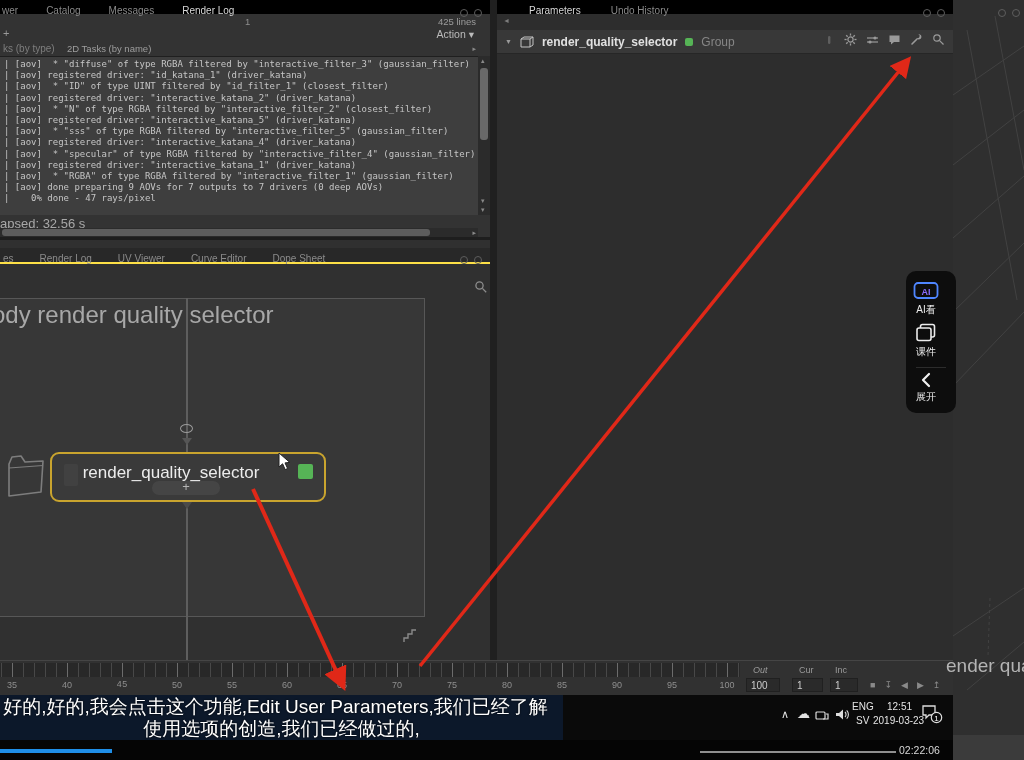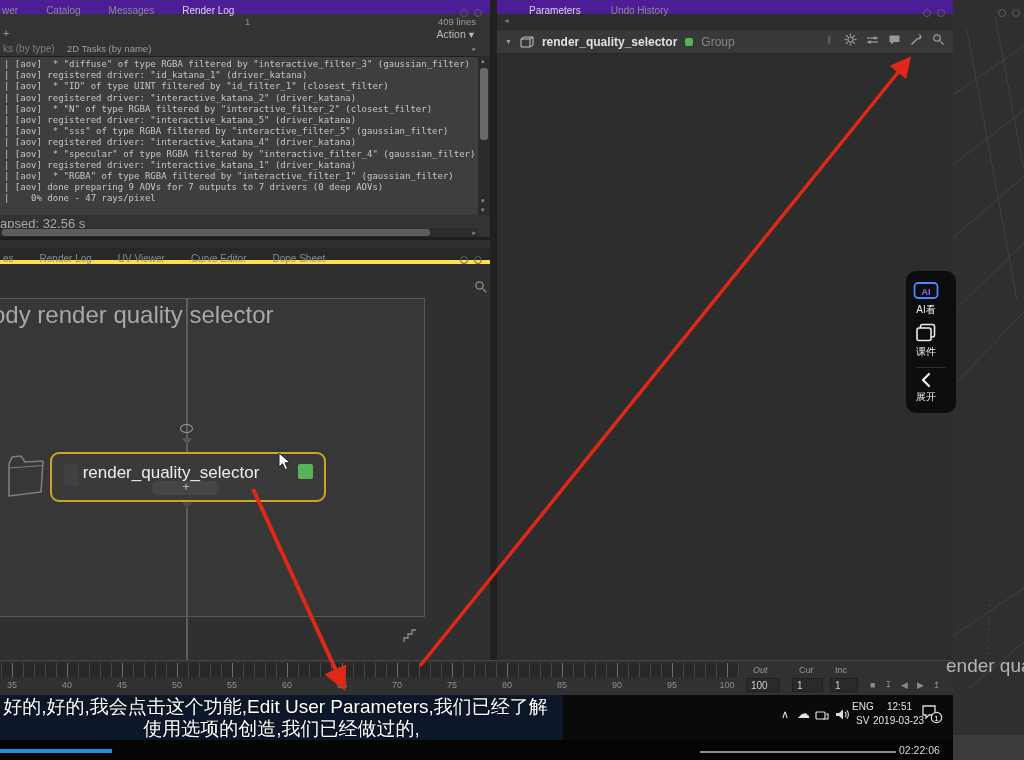--- a/index.html
+++ b/index.html
@@ -3,42 +3,42 @@
 <meta charset="utf-8">
 <style>
   * { margin:0; padding:0; box-sizing:border-box; }
   html,body { width:1024px; height:760px; overflow:hidden; background:#2e2e2e;
     font-family:"Liberation Sans","DejaVu Sans",sans-serif; }
   .abs { position:absolute; }
   .panel { position:absolute; }
 
   
   #panel-catalog { left:0; top:0; width:490px; height:237px; background:#333; }
-  .tabbar { position:absolute; left:0; top:0; right:0; height:14px; background:#4c1d95; white-space:nowrap; padding-left:2px; }
+  .tabbar { position:absolute; left:0; top:0; right:0; height:14px; background:#000000; white-space:nowrap; padding-left:2px; }
   .tabbar .tab { display:inline-block; font-size:10px; color:#8a8a8a; margin-right:28px; line-height:14px; }
   .tabbar .tab.active { color:#d8d8d8; }
   .pane-dots { position:absolute; top:3px; }
   .pane-dots i { display:inline-block; width:8px; height:8px; border:1px solid #5d5d5d; border-radius:50%; margin-left:6px; }
   #row-count { position:absolute; top:15px; left:0; right:0; height:12px; }
   #row-line { position:absolute; top:27px; left:0; right:0; height:15px; }
   #row-subtabs { position:absolute; top:43px; left:0; right:0; height:13px; }
   .dim-txt { color:#8f8f8f; font-size:9.5px; }
   #log-box { position:absolute; left:0; top:56px; width:478px; height:159px; background:#3e3e3e; border-top:1px solid #1f1f1f; padding:2px 0 0 4px; overflow:hidden; }
   .log-line { display:block; white-space:pre; font-family:"DejaVu Sans Mono","Liberation Mono",monospace; font-size:9px; line-height:11.2px; color:#c6c6c6; }
   #vscroll { position:absolute; left:478px; top:56px; width:12px; height:159px; background:#2b2b2b; }
   #vthumb { position:absolute; left:2px; top:12px; width:8px; height:72px; background:#696969; border-radius:3px; }
   #hscroll { position:absolute; left:0; top:228px; width:478px; height:9px; background:#2b2b2b; }
   #hthumb { position:absolute; left:2px; top:1px; width:428px; height:7px; background:#5d5d5d; border-radius:3px; }
   .scroll-arrow { position:absolute; font-size:7px; color:#8a8a8a; }
   #yellow-line { position:absolute; left:8px; top:33px; width:410px; height:2px; background:#a8a832; }
   #dim-circle { position:absolute; left:427px; top:29px; width:9px; height:9px; border:1px solid #5d5d5d; border-radius:50%; }
 
   
   #panel-nodegraph { left:0; top:240px; width:490px; height:420px; background:#303030; }
-  #ng-tabbar { position:absolute; left:0; top:8px; right:0; height:16px; background:#282828; border-bottom:4px solid #fde047; padding-left:3px; }
+  #ng-tabbar { position:absolute; left:0; top:8px; right:0; height:16px; background:#282828; border-bottom:2px solid #fde047; padding-left:3px; }
   #ng-tabbar .tab { margin-right:26px; }
   #ng-canvas { position:absolute; left:0; top:58px; width:425px; height:319px; background:#373737; border:1px solid #575757; border-left:none; }
   #ng-title { position:absolute; left:-8px; top:2px; font-size:24px; color:#a8a8a8; white-space:nowrap; }
   #ng-wire { position:absolute; left:186px; top:58px; width:2px; height:362px; background:#5e5e5e; }
   #ng-port { position:absolute; left:180px; top:184px; width:13px; height:9px; border:1.6px solid #9a9a9a; border-radius:50%; }
   .tri-down { position:absolute; width:0; height:0; border-left:5px solid transparent; border-right:5px solid transparent; }
   #ng-tri1 { left:182px; top:198px; border-top:7px solid #565656; }
   #ng-tri2 { left:182px; top:262px; border-top:7px solid #4a4a4a; }
   #ng-node { position:absolute; left:50px; top:212px; width:276px; height:50px; background:#3a3a3a; border:2.5px solid #c9a42e; border-radius:9px; }
   #ng-node-label { position:absolute; left:0; right:34px; top:9px; text-align:center; font-size:17px; color:#ececec; white-space:nowrap; }
@@ -100,21 +100,21 @@
   svg { display:block; }
 </style>
 </head>
 <body>
 
 <div id="panel-catalog" class="panel">
   <div class="tabbar"><span class="tab">wer</span><span class="tab">Catalog</span><span class="tab">Messages</span><span class="tab active">Render Log</span></div>
   <span class="pane-dots" style="right:8px;"><i></i><i></i></span>
   <div id="row-count">
     <span class="dim-txt abs" style="left:245px; top:1px;">1</span>
-    <span class="dim-txt abs" style="right:14px; top:1px; color:#9c9c9c;">409 lines</span>
+    <span class="dim-txt abs" style="right:14px; top:1px; color:#9c9c9c;">425 lines</span>
   </div>
   <div id="row-line">
     <span class="abs" style="left:3px; top:0; font-size:11px; color:#9a9a9a;">+</span>
     <span id="yellow-line"></span>
     <span id="dim-circle"></span>
     <span class="abs" style="right:16px; top:1px; font-size:10.5px; color:#bbbbbb;">
       <span>Action</span> <span>▾</span>
     </span>
   </div>
   <div id="row-subtabs">
@@ -272,21 +272,21 @@
   <span class="pane-dots" style="right:4px; top:3px; position:absolute;"><i></i><i></i></span>
   <div id="strip-bottom"></div>
 </div>
 <span class="abs" id="viewport-label">ender qua</span>
 
 <div id="timeline" class="panel">
   <div id="tick-band"></div>
   <div>
       <span class="tick-num" style="left: 12px;">35</span>
       <span class="tick-num" style="left: 67px;">40</span>
-      <span class="tick-num" style="left: 122px;">45</span>
+      <span class="tick-num" style="left: 122px; font-family: Liberation Mono, monospace;">45</span>
       <span class="tick-num" style="left: 177px;">50</span>
       <span class="tick-num" style="left: 232px;">55</span>
       <span class="tick-num" style="left: 287px;">60</span>
       <span class="tick-num" style="left: 342px;">65</span>
       <span class="tick-num" style="left: 397px;">70</span>
       <span class="tick-num" style="left: 452px;">75</span>
       <span class="tick-num" style="left: 507px;">80</span>
       <span class="tick-num" style="left: 562px;">85</span>
       <span class="tick-num" style="left: 617px;">90</span>
       <span class="tick-num" style="left: 672px;">95</span>

